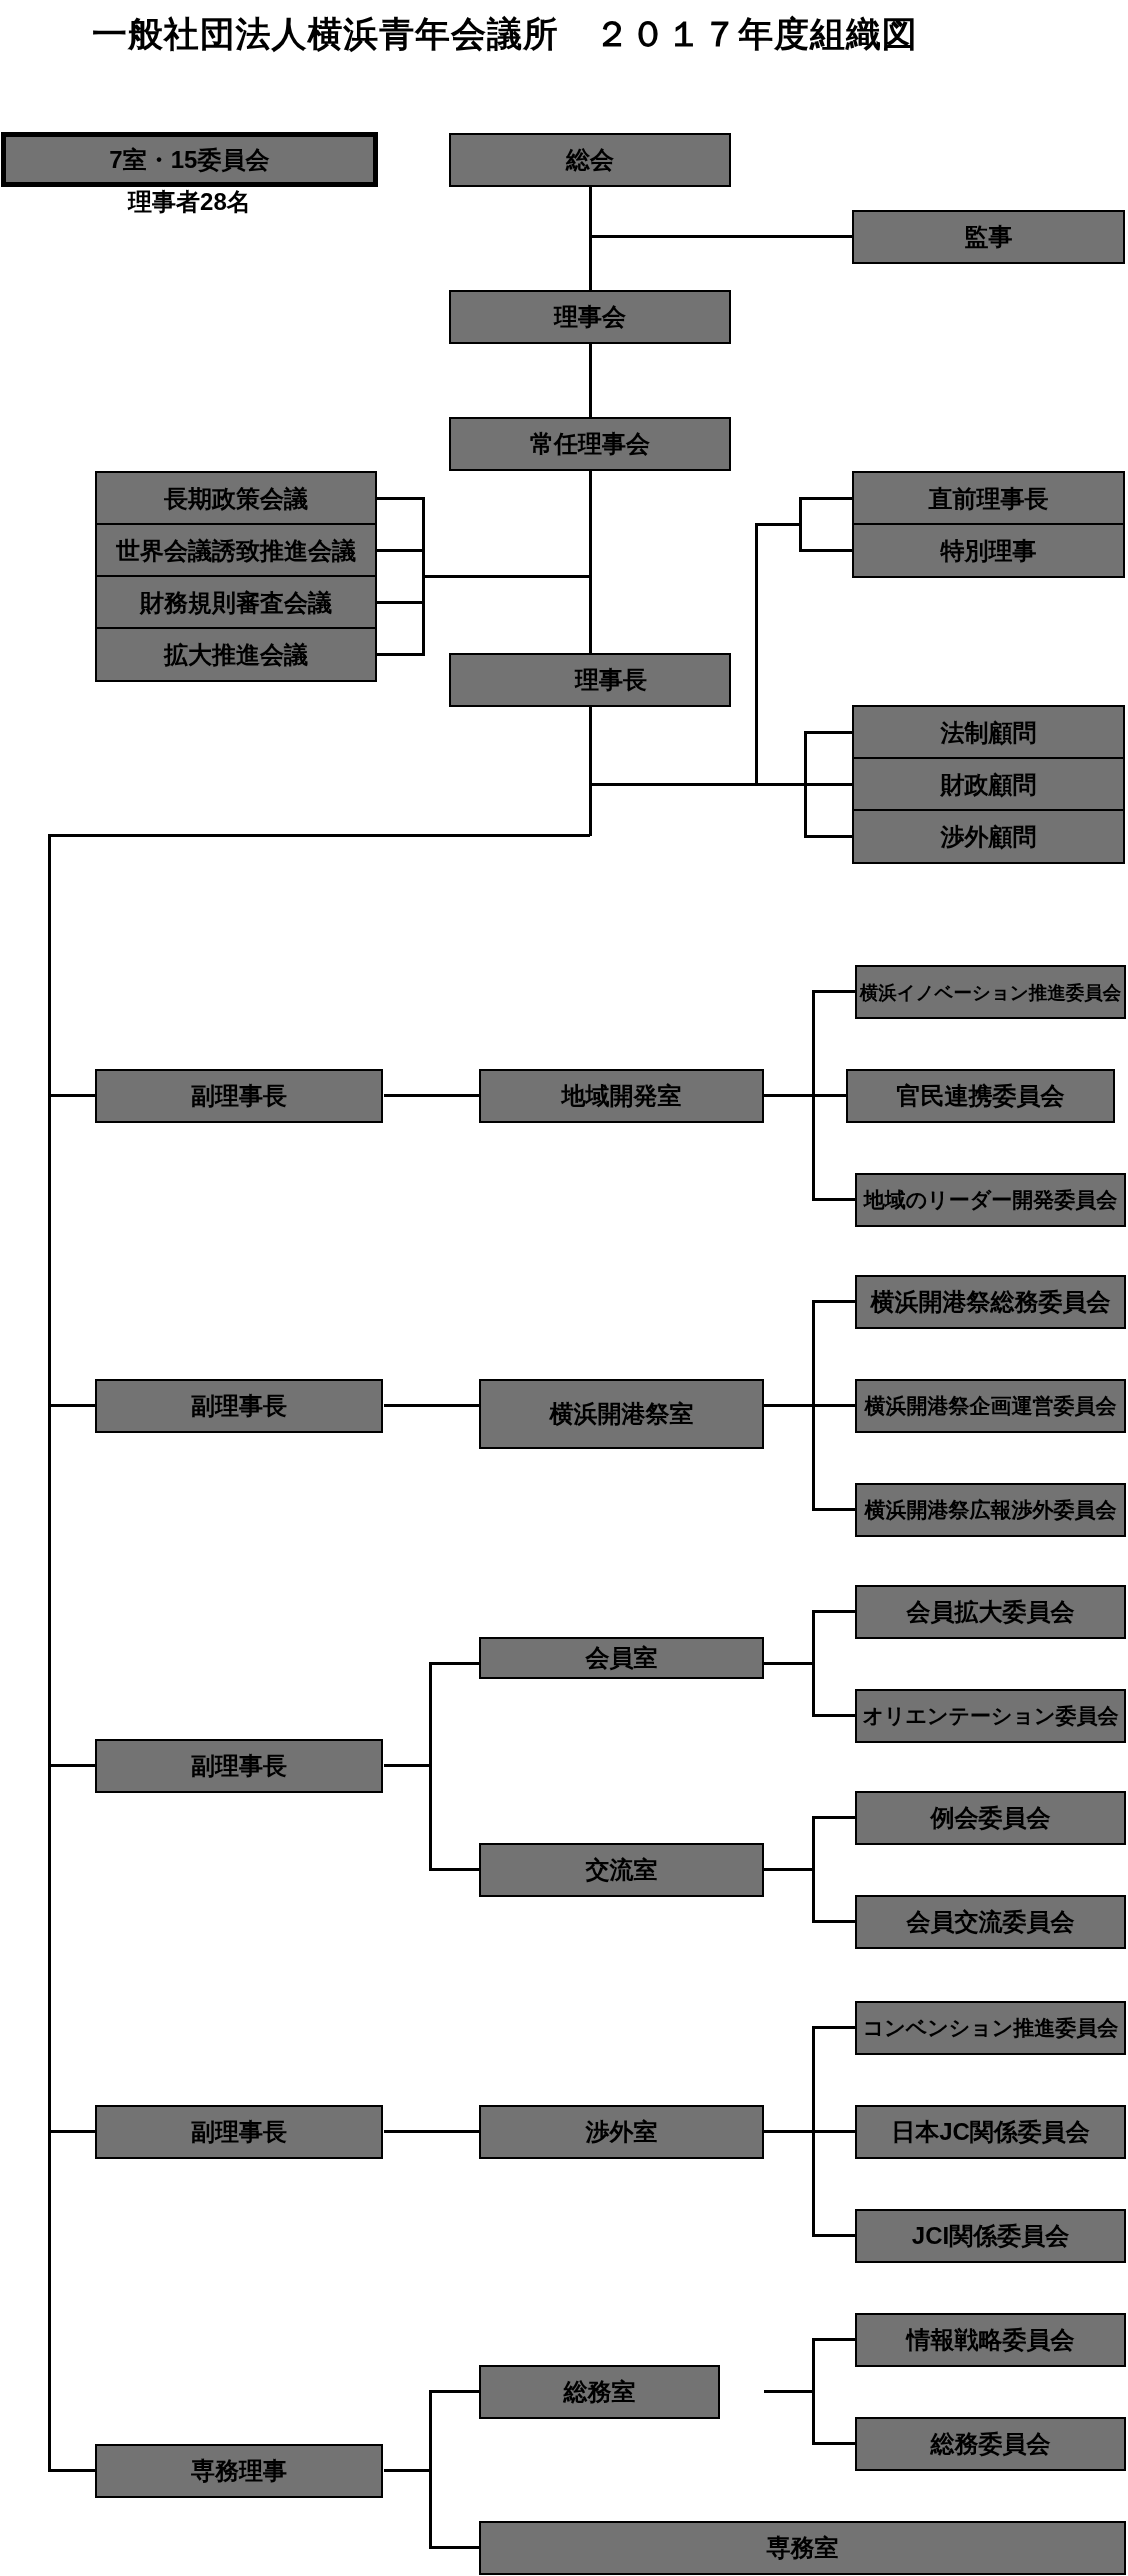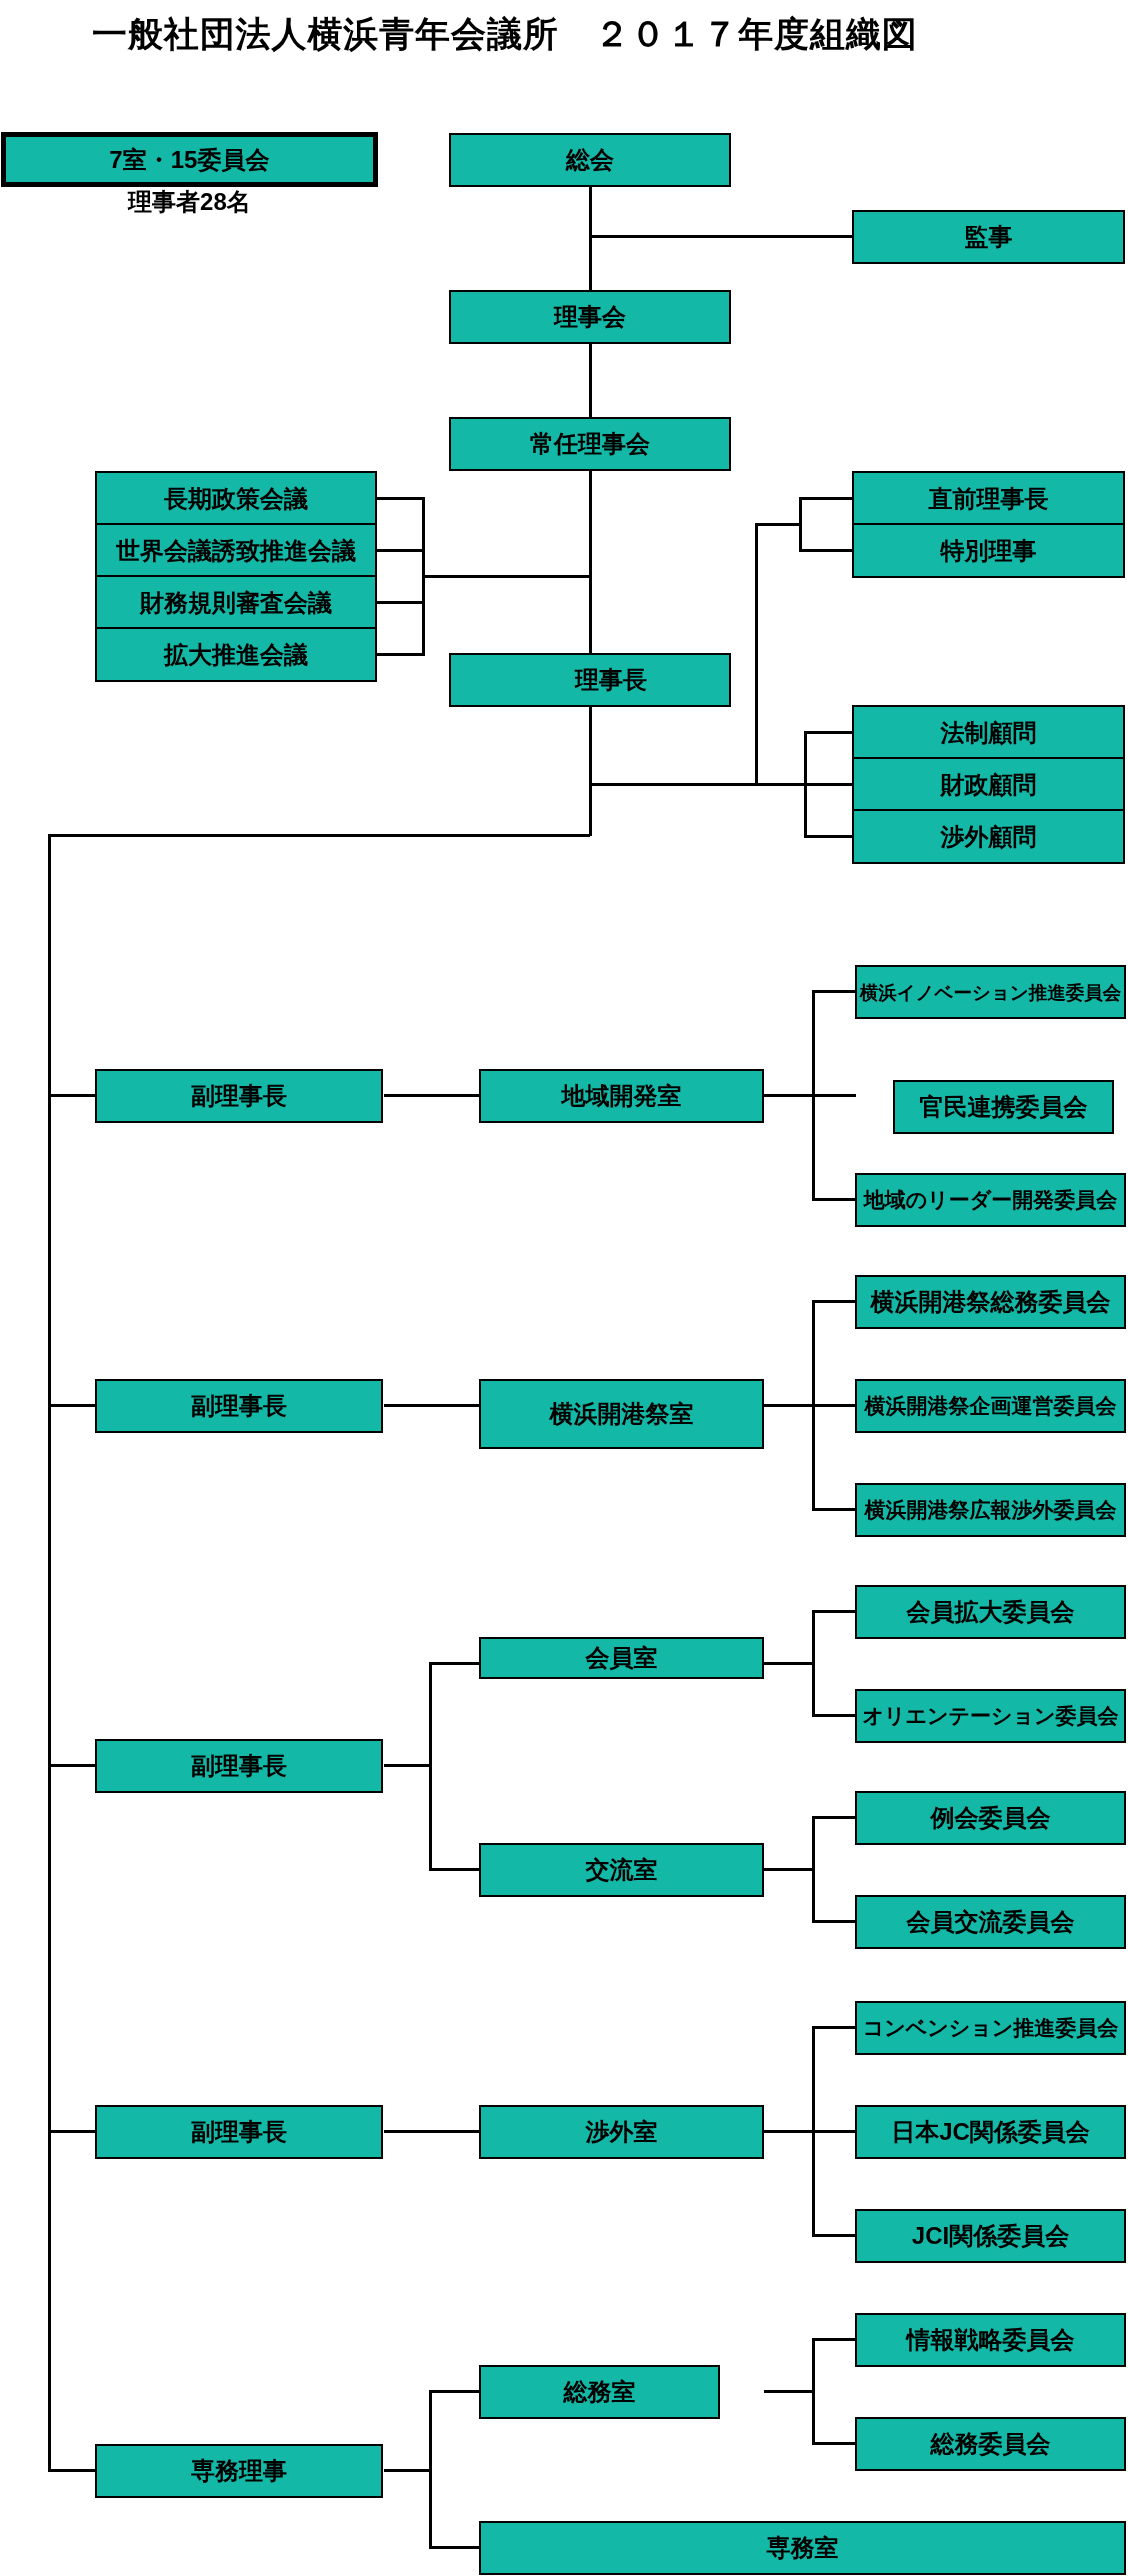--- a/index.html
+++ b/index.html
@@ -23,21 +23,21 @@
     top: 10.6px;
     font-size: 35px;
     font-weight: bold;
     letter-spacing: 0.9px;
     white-space: nowrap;
   }
   .node {
     position: absolute;
     box-sizing: border-box;
     border: 2.6px solid #000000;
-    background: #14b8a6;
+    background: #737373;
     display: flex;
     align-items: center;
     justify-content: center;
     font-weight: bold;
     white-space: nowrap;
     z-index: 2;
   }
   .node.thick {
     border-width: 5.3px;
   }
@@ -108,21 +108,21 @@
       </div>
       <div class="node" style="left: 95px; top: 1069px; width: 288px; height: 54px;">
         <span style="font-size: 24px;">副理事長</span>
       </div>
       <div class="node" style="left: 479px; top: 1069px; width: 285px; height: 54px;">
         <span style="font-size: 24px;">地域開発室</span>
       </div>
       <div class="node" style="left: 855px; top: 965px; width: 271px; height: 54px;">
         <span style="font-size: 18.5px;">横浜イノベーション推進委員会</span>
       </div>
-      <div class="node" style="left: 893px; top: 1069px; width: 221px; height: 54px; margin-top: 11px;">
+      <div class="node" style="left: 846px; top: 1069px; width: 269px; height: 54px;">
         <span style="font-size: 24px;">官民連携委員会</span>
       </div>
       <div class="node" style="left: 855px; top: 1173px; width: 271px; height: 54px;">
         <span style="font-size: 21px;">地域のリーダー開発委員会</span>
       </div>
       <div class="node" style="left: 95px; top: 1379px; width: 288px; height: 54px;">
         <span style="font-size: 24px;">副理事長</span>
       </div>
       <div class="node" style="left: 479px; top: 1379px; width: 285px; height: 70px;">
         <span style="font-size: 24px;">横浜開港祭室</span>

